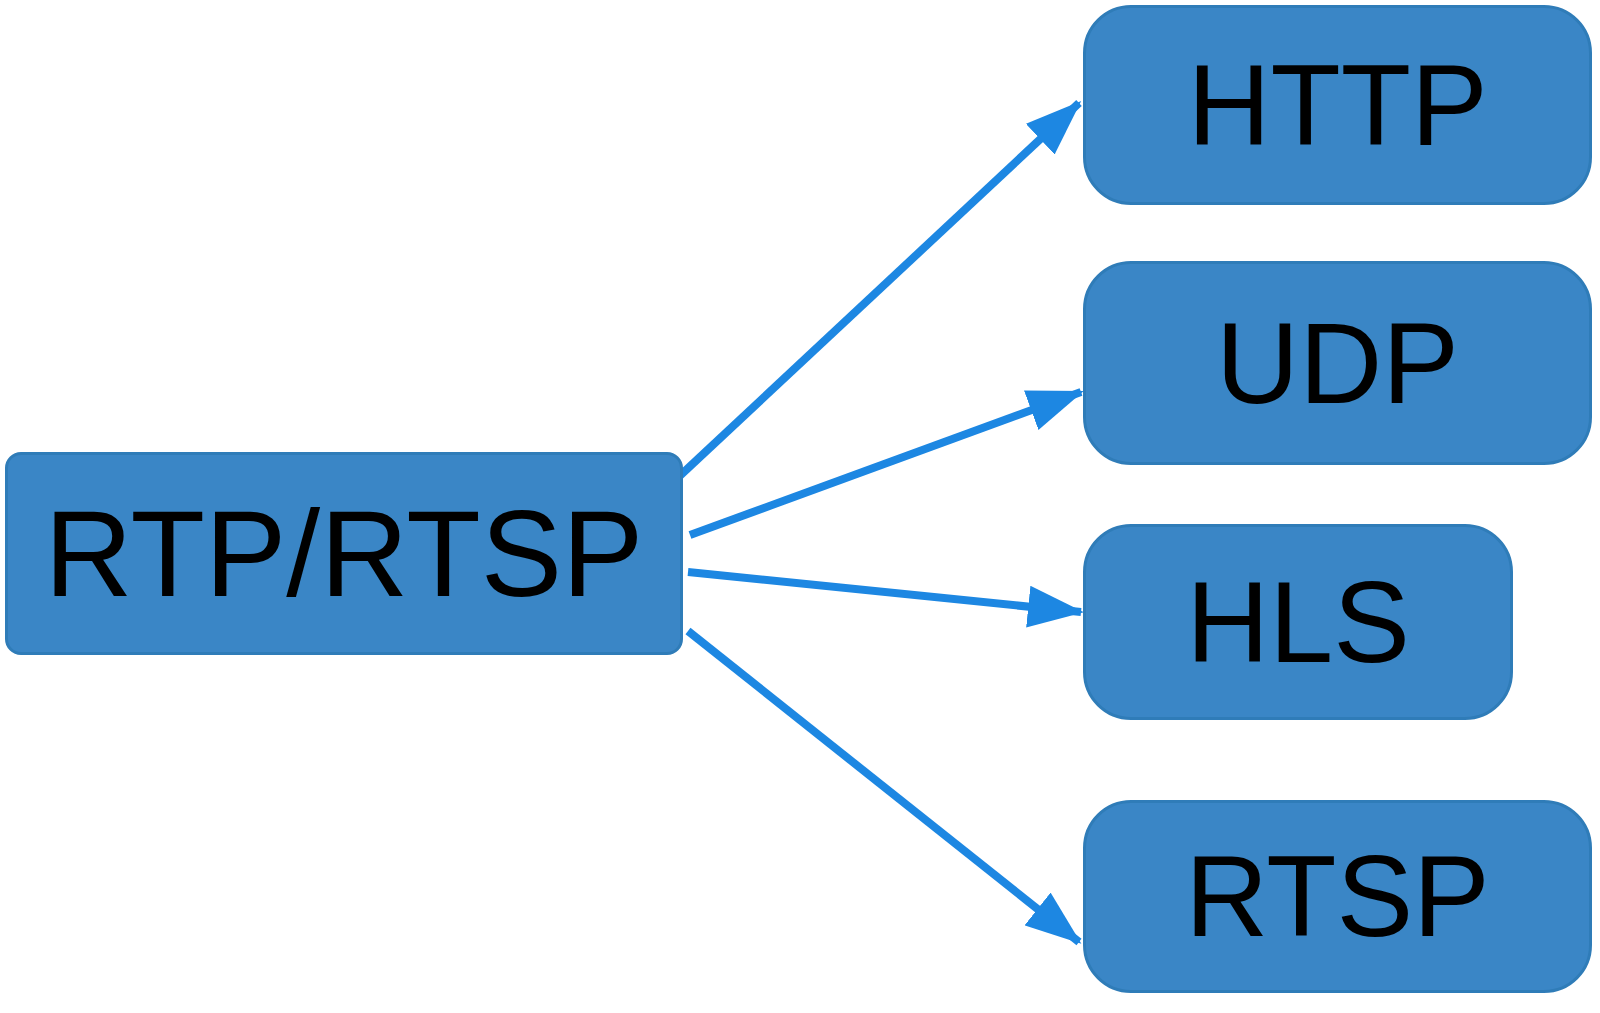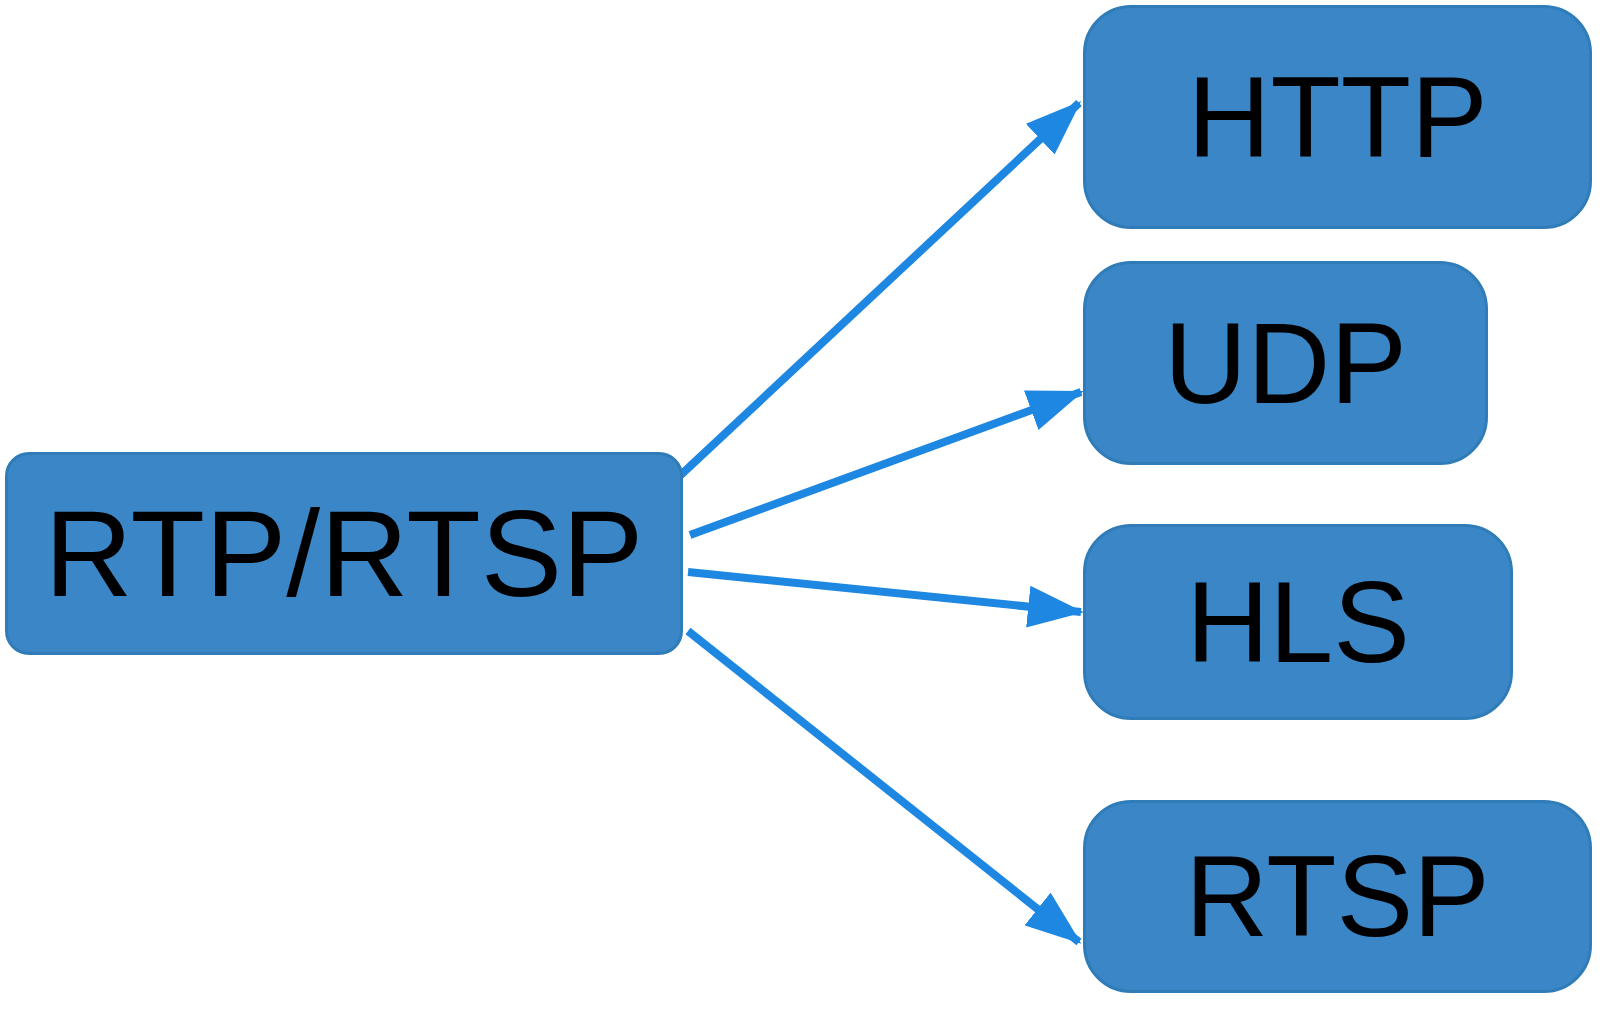--- a/index.html
+++ b/index.html
@@ -28,28 +28,28 @@
     text-align: center;
     line-height: 1;
     user-select: none;
   }
   .node-label {
     white-space: nowrap;
   }
   #node-rtp {
     left: 5px;    top: 452px;  width: 678px; height: 203px;
     font-size: 122px;
-    border-radius: 24px;
+    border-radius: 16px;
   }
   #node-http {
-    left: 1083px; top: 5px;    width: 509px; height: 224px;
+    left: 1083px; top: 5px;    width: 509px; height: 200px;
     font-size: 115px;
   }
   #node-udp {
-    left: 1083px; top: 261px;  width: 405px; height: 204px;
+    left: 1083px; top: 261px;  width: 509px; height: 204px;
     font-size: 115px;
   }
   #node-hls {
     left: 1083px; top: 524px;  width: 430px; height: 196px;
     font-size: 115px;
   }
   #node-rtmp {
     left: 1083px; top: 800px;  width: 509px; height: 193px;
     font-size: 115px;
   }

